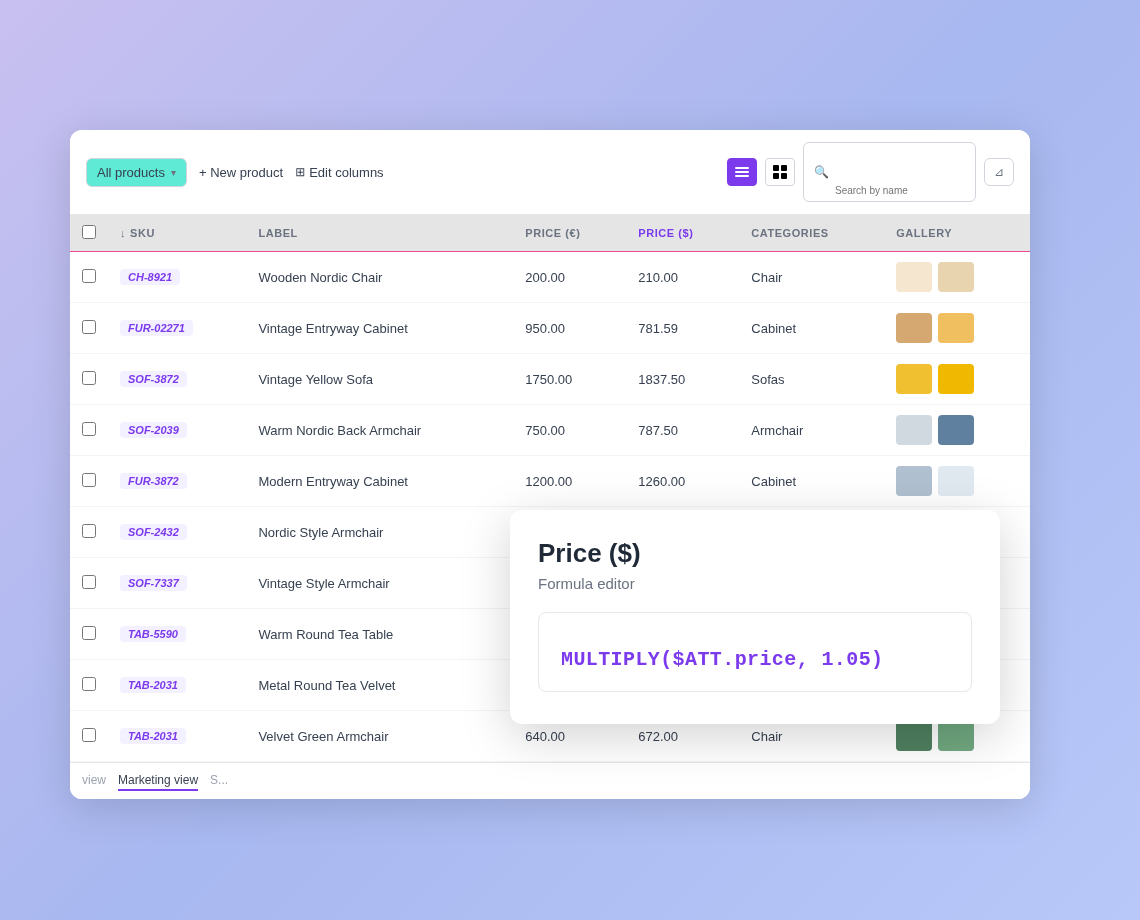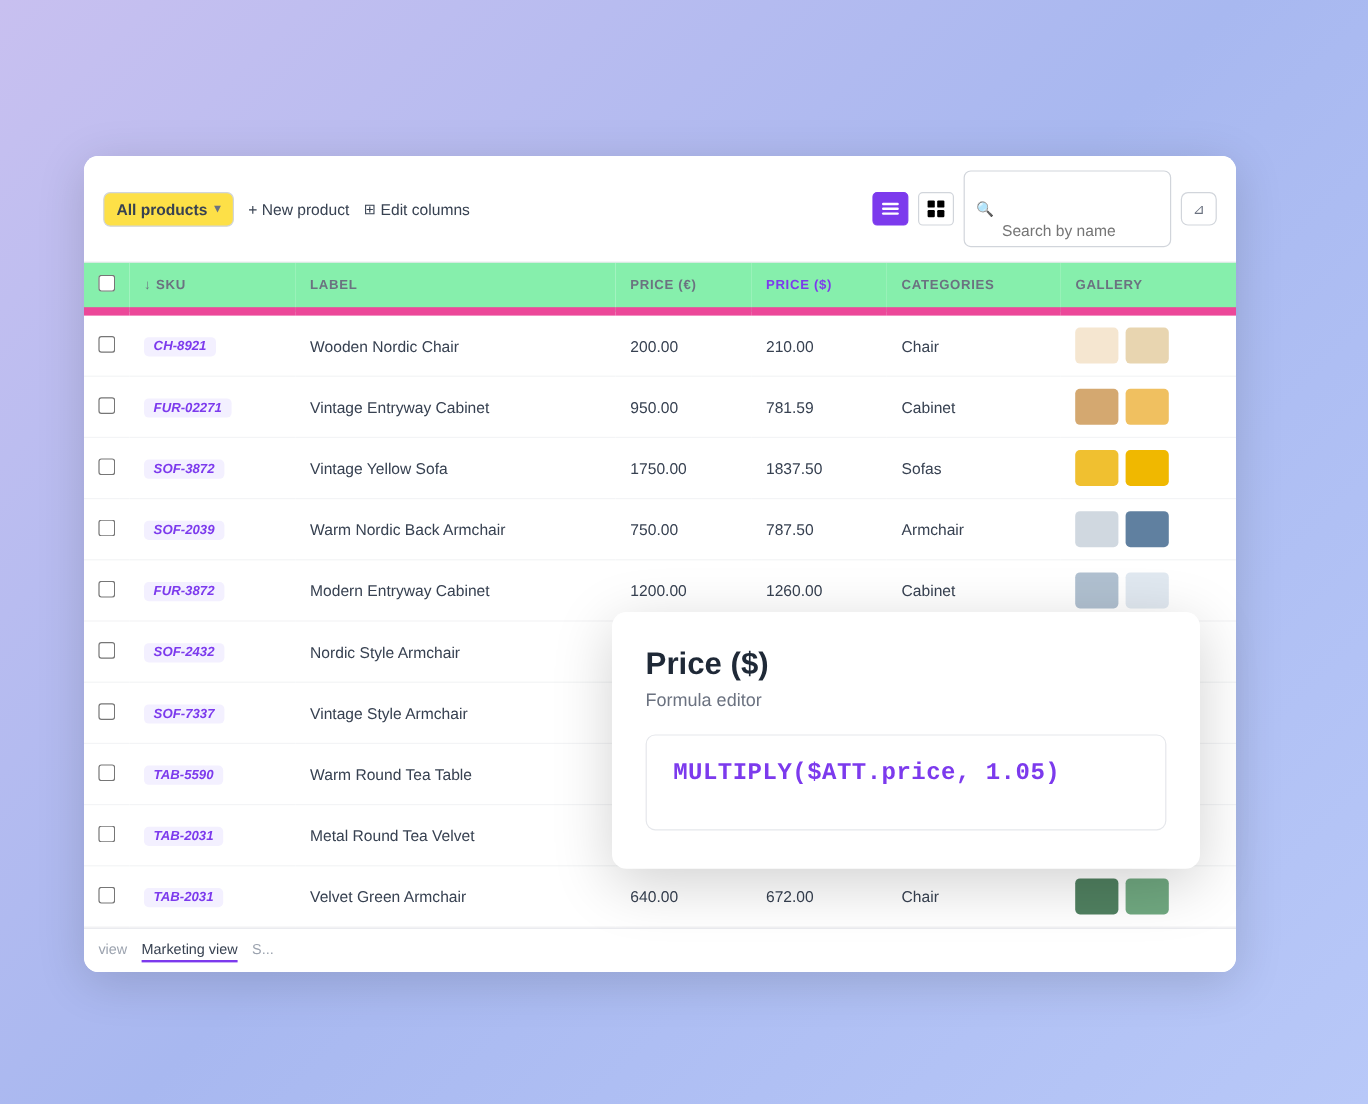--- a/index.html
+++ b/index.html
@@ -41,22 +41,21 @@
       position: relative;
       display: flex;
       align-items: center;
       gap: 6px;
       border: 1px solid #d1d5db;
       border-radius: 6px;
       padding: 6px 10px;
       font-size: 13px;
       color: #374151;
       cursor: pointer;
-      background: #fde047;
-      font-weight: bold;
+      background: #5eead4;
     }
 
     .select-wrapper .chevron {
       font-size: 10px;
       color: #6b7280;
     }
 
     .toolbar-actions {
       display: flex;
       align-items: flex-start;
@@ -119,21 +118,21 @@
       border: 1px solid #d1d5db;
       border-radius: 6px;
       padding: 5px 10px;
       gap: 6px;
       background: #fff;
     }
 
     .search-box input {
       border: none;
       outline: none;
-      font-size: 13px;
+      font-size: 10px;
       color: #737373;
       width: 130px;
       background: transparent;
       margin-top: 37px;
     }
 
     .filter-btn {
       width: 30px;
       height: 28px;
       border: 1px solid #d1d5db;
@@ -153,22 +152,22 @@
     }
 
     .product-table thead th {
       padding: 10px 12px;
       text-align: left;
       font-size: 11px;
       font-weight: 600;
       color: #6b7280;
       letter-spacing: 0.05em;
       text-transform: uppercase;
-      border-bottom: 7px solid #ec4899;
-      background: #86efac;
+      border-bottom: 1px solid #ec4899;
+      background: #e5e5e5;
       white-space: nowrap;
     }
 
     .product-table thead th.highlight {
       color: #7c3aed;
     }
 
     .product-table tbody tr {
       border-bottom: 1px solid #f3f4f6;
     }
@@ -275,21 +274,21 @@
       margin-bottom: 20px;
       font-weight: 400;
     }
 
     .formula-editor {
       border: 1.5px solid #e5e7eb;
       border-radius: 8px;
       padding: 20px 22px;
       min-height: 80px;
       display: flex;
-      align-items: flex-start;
+      align-items: flex-end;
     }
 
     .formula-text {
       font-size: 20px;
       font-weight: 600;
       color: #7c3aed;
       font-family: 'Courier New', monospace;
       letter-spacing: 0.02em;
     }
 

